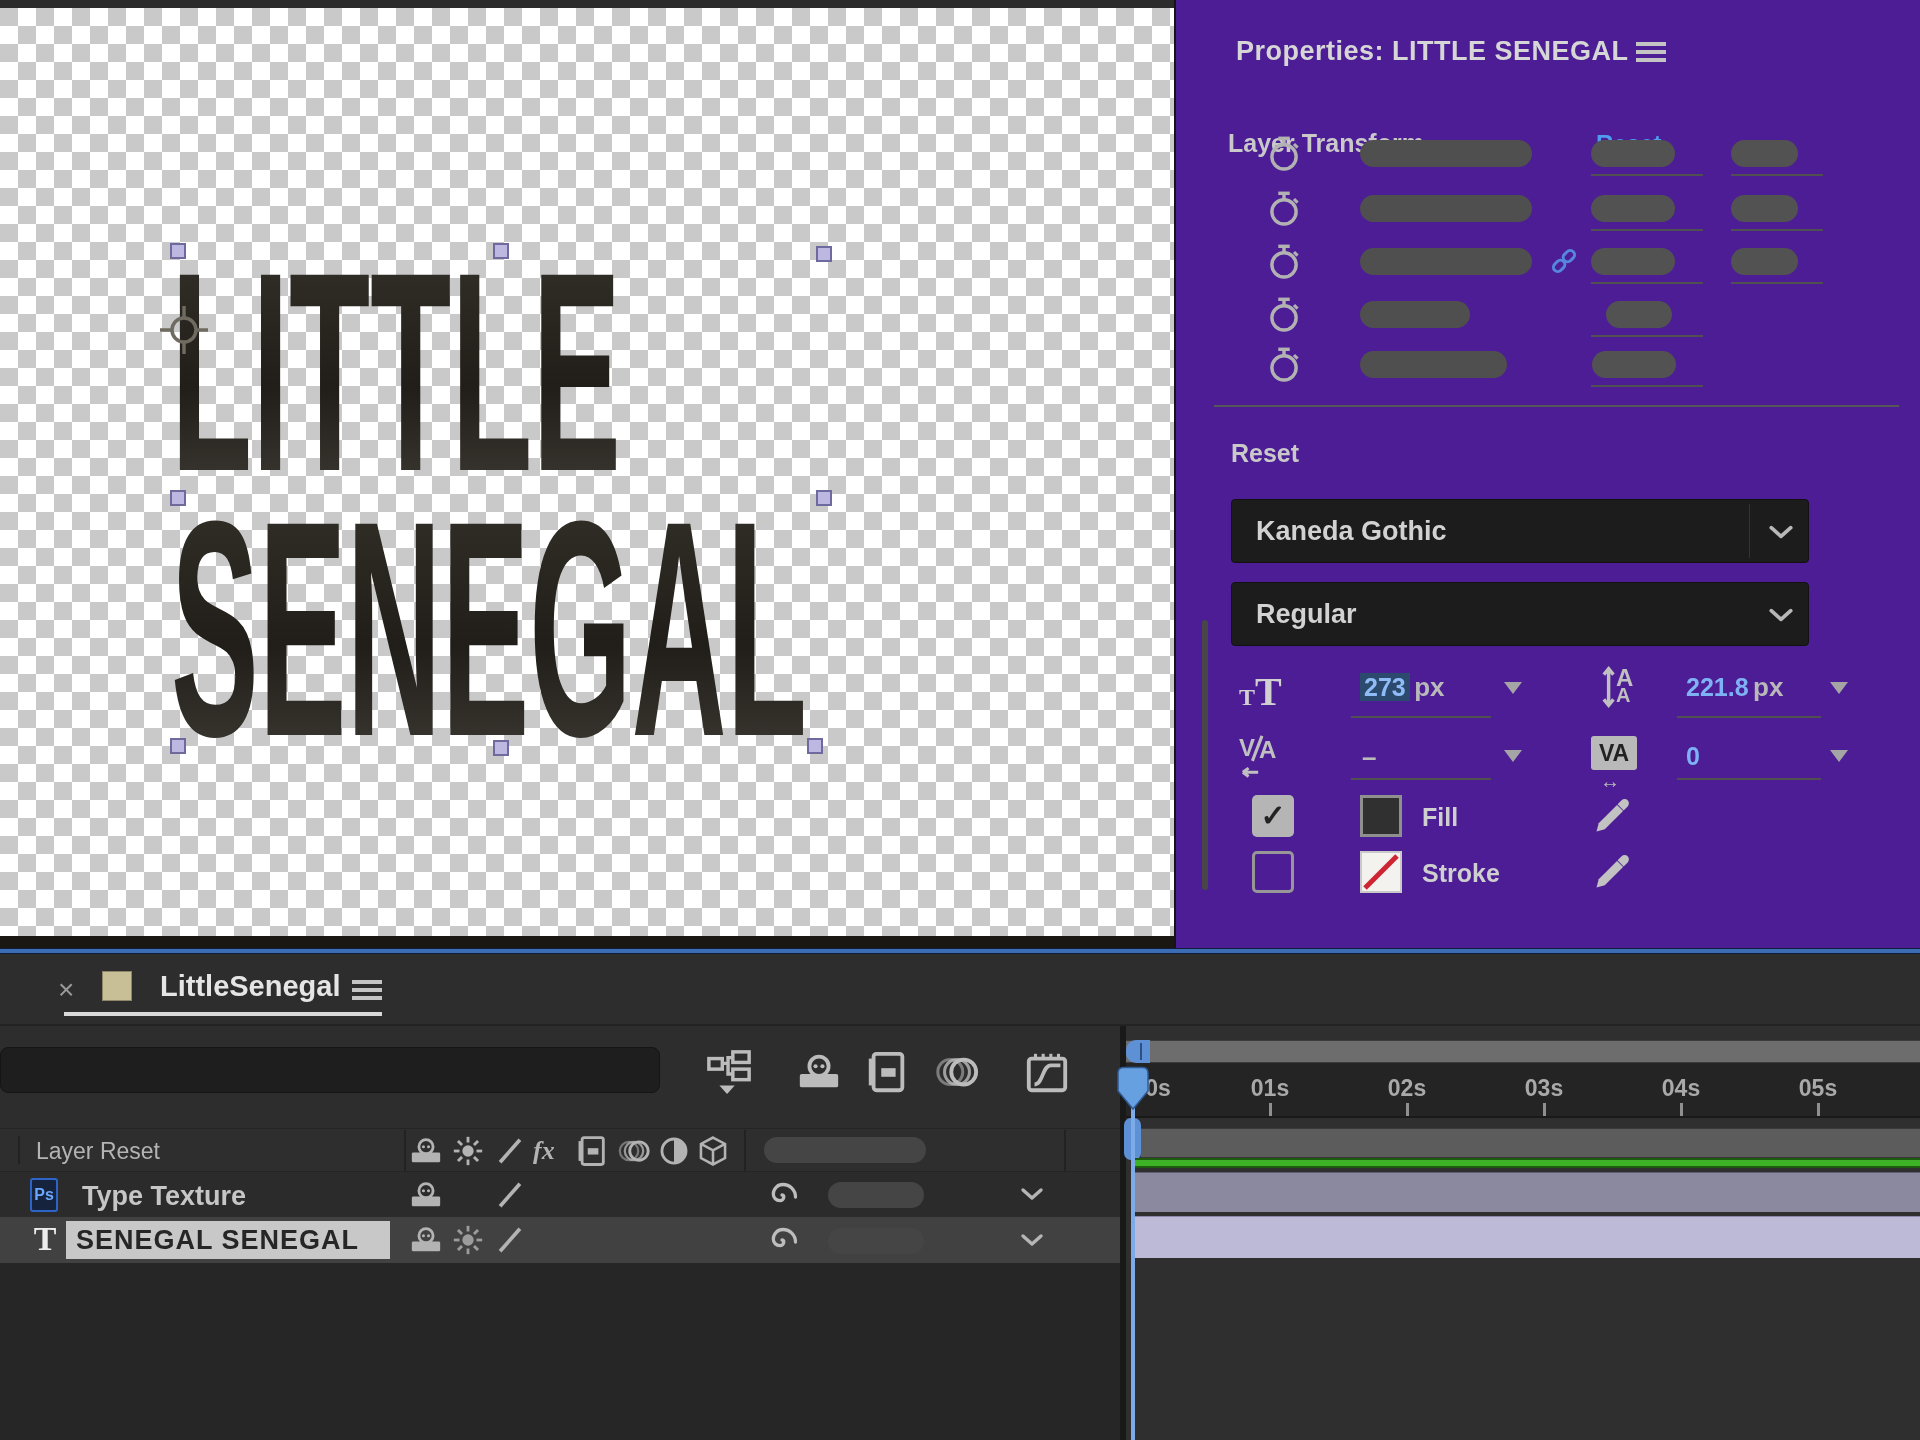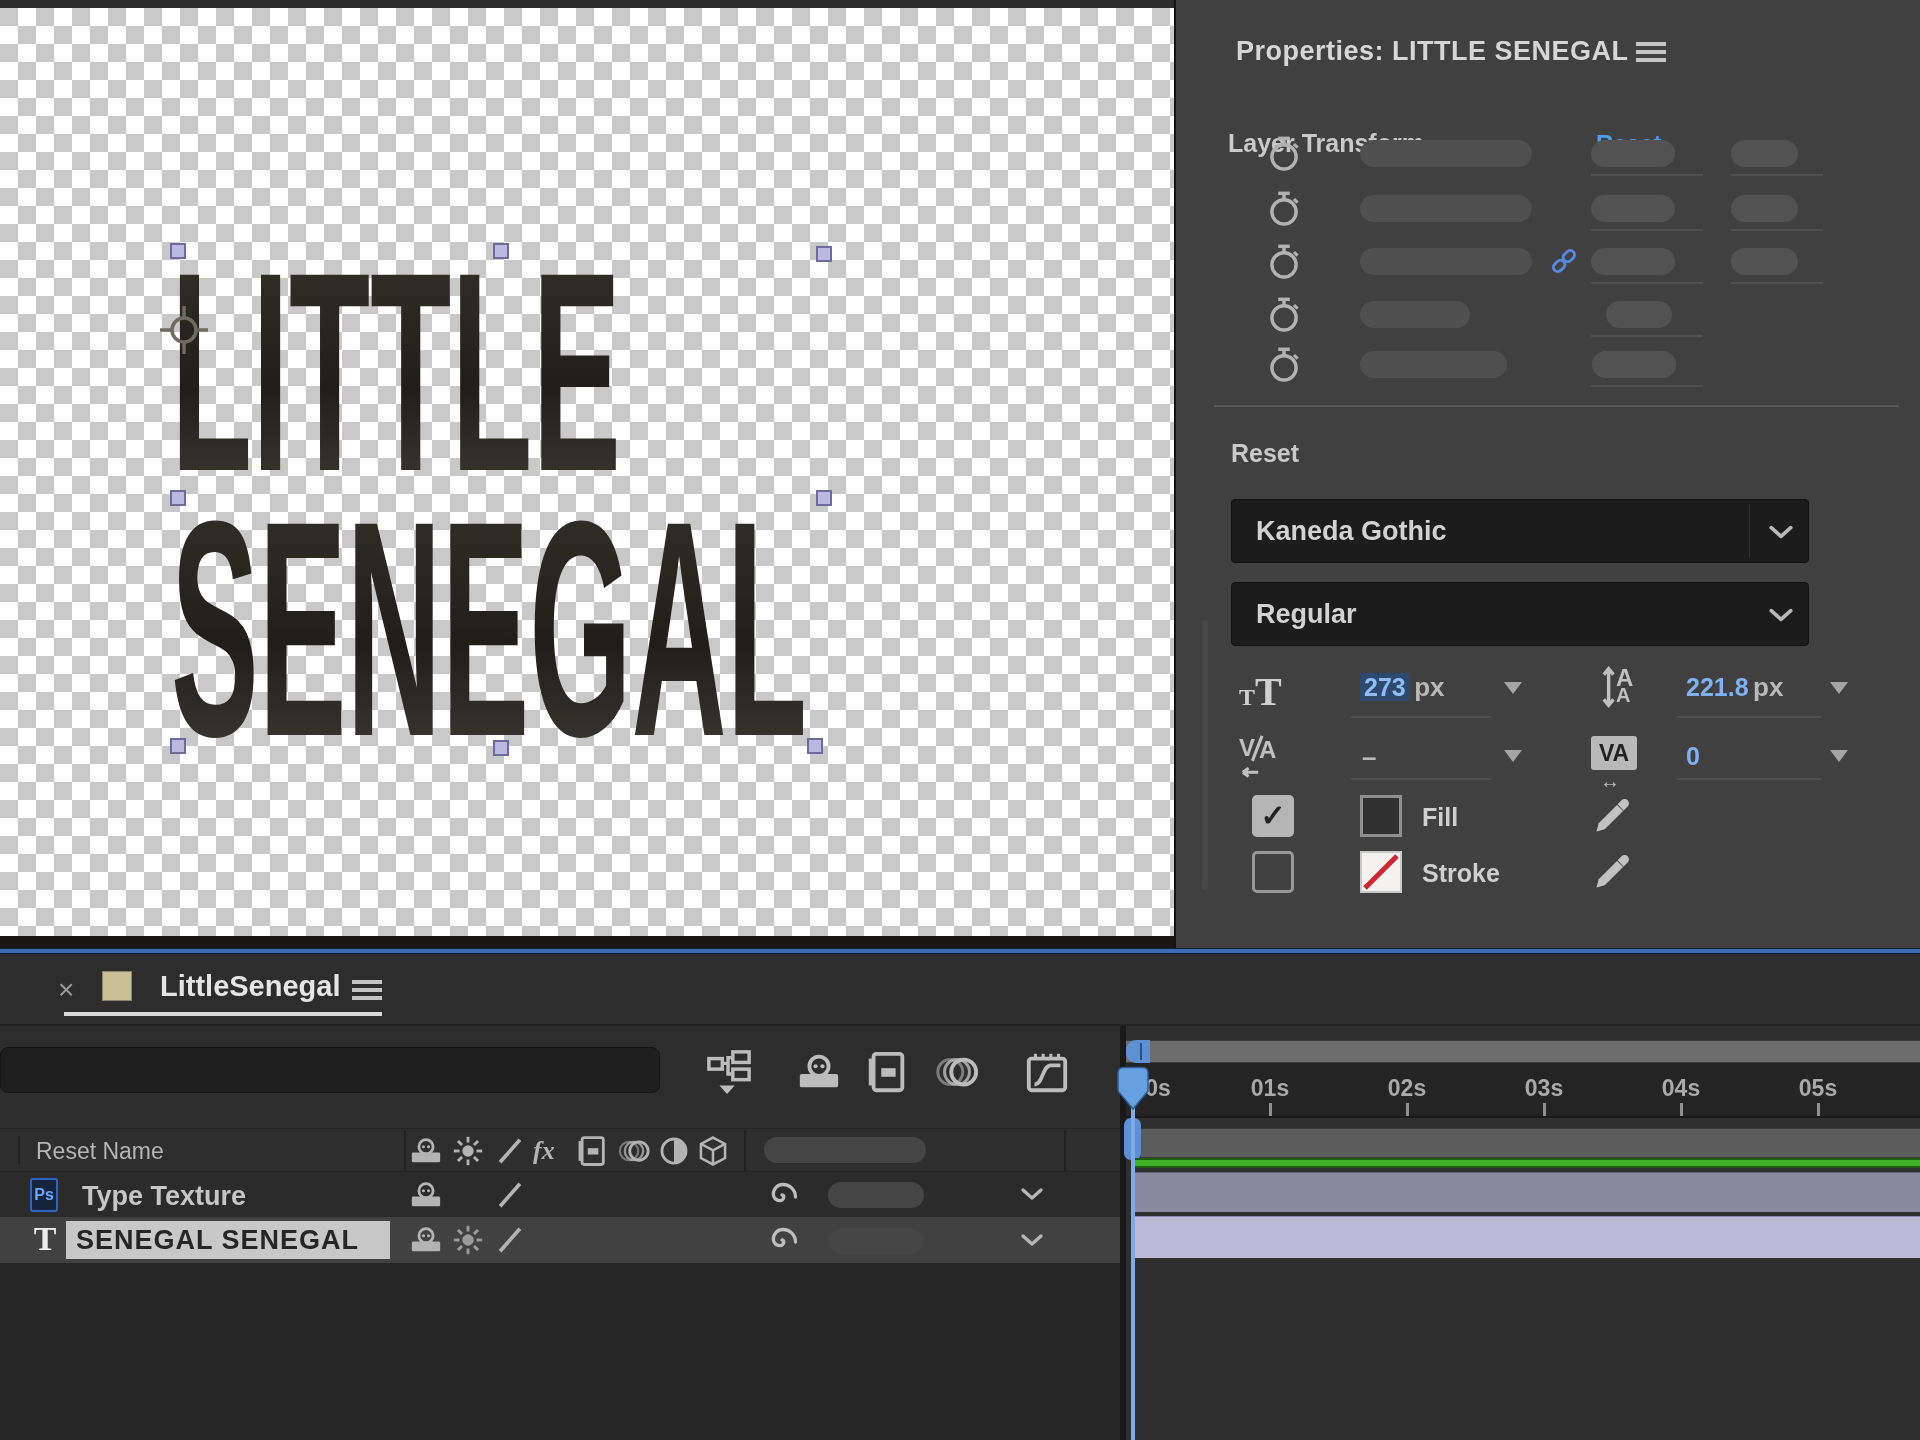--- a/index.html
+++ b/index.html
@@ -11,21 +11,21 @@
   
   #viewer { left:0; top:0; width:1174px; height:948px;
     background:repeating-conic-gradient(#ffffff 0% 25%, #c9c9c9 0% 50%);
     background-size:36px 36px;margin-top:8px; }
   #viewer-bottom-edge { left:0; top:936px; width:1174px; height:12px; background:#1a1713; }
   .handle { position:absolute; width:16px; height:16px; background:#bcb8e2;
     border:2px solid #6e6a9e; }
   #anchor-point svg { display:block; }
 
   
-  #props { left:1174px; top:0; width:746px; height:948px; background:#404040;
+  #props { left:1174px; top:0; width:746px; height:948px; background:#4c1d95;
     border-left:2px solid #141414; color:#c9c9c9; }
   #blue-divider { left:0; top:948px; width:1920px; height:6px; background:#3b6cb4;
     border-top:1px solid #0d1f3a; border-bottom:1px solid #0d1f3a; z-index:4; }
 
   .p-title { left:60px; top:36px; font-size:27px; font-weight:bold; color:#d6d6d6; letter-spacing:.5px; }
   .hamburger { width:30px; height:22px; }
   .hamburger i { display:block; height:4px; background:#c4c4c4; margin-bottom:4px; }
   #props-menu { left:460px; top:42px; }
   .section-head { font-size:25px; font-weight:bold; color:#c9c9c9; }
   #lt-head { left:52px; top:129px; }
@@ -497,21 +497,21 @@
 
     <div id="playhead" class="abs">
       <svg width="36" height="46" viewBox="0 0 36 46">
         <path d="M3 7 Q3 1.5 8.5 1.5 H27.5 Q33 1.5 33 7 V25 L18 43 L3 25 Z" fill="#66a0e0" stroke="#2f5a96" stroke-width="1.5"></path>
       </svg>
     </div>
     <div id="cti-line" class="abs"></div>
 
     <div id="list-header" class="abs"></div>
     <div class="v-div" style="left:18px;top:182px;height:28px"></div>
-    <div id="col-label" class="abs">Reset Name</div>
+    <div id="col-label" class="abs">Layer Reset</div>
     <div class="v-div" style="left:404px;top:176px;height:133px"></div>
     <div class="sw-icon" style="left:409px;top:180px">
         <svg width="34" height="34" viewBox="0 0 24 24">
           <use href="#i-shy"></use>
         </svg>
       </div>
     <div class="sw-icon" style="left:451px;top:180px">
         <svg width="34" height="34" viewBox="0 0 24 24">
           <use href="#i-sun"></use>
         </svg>

